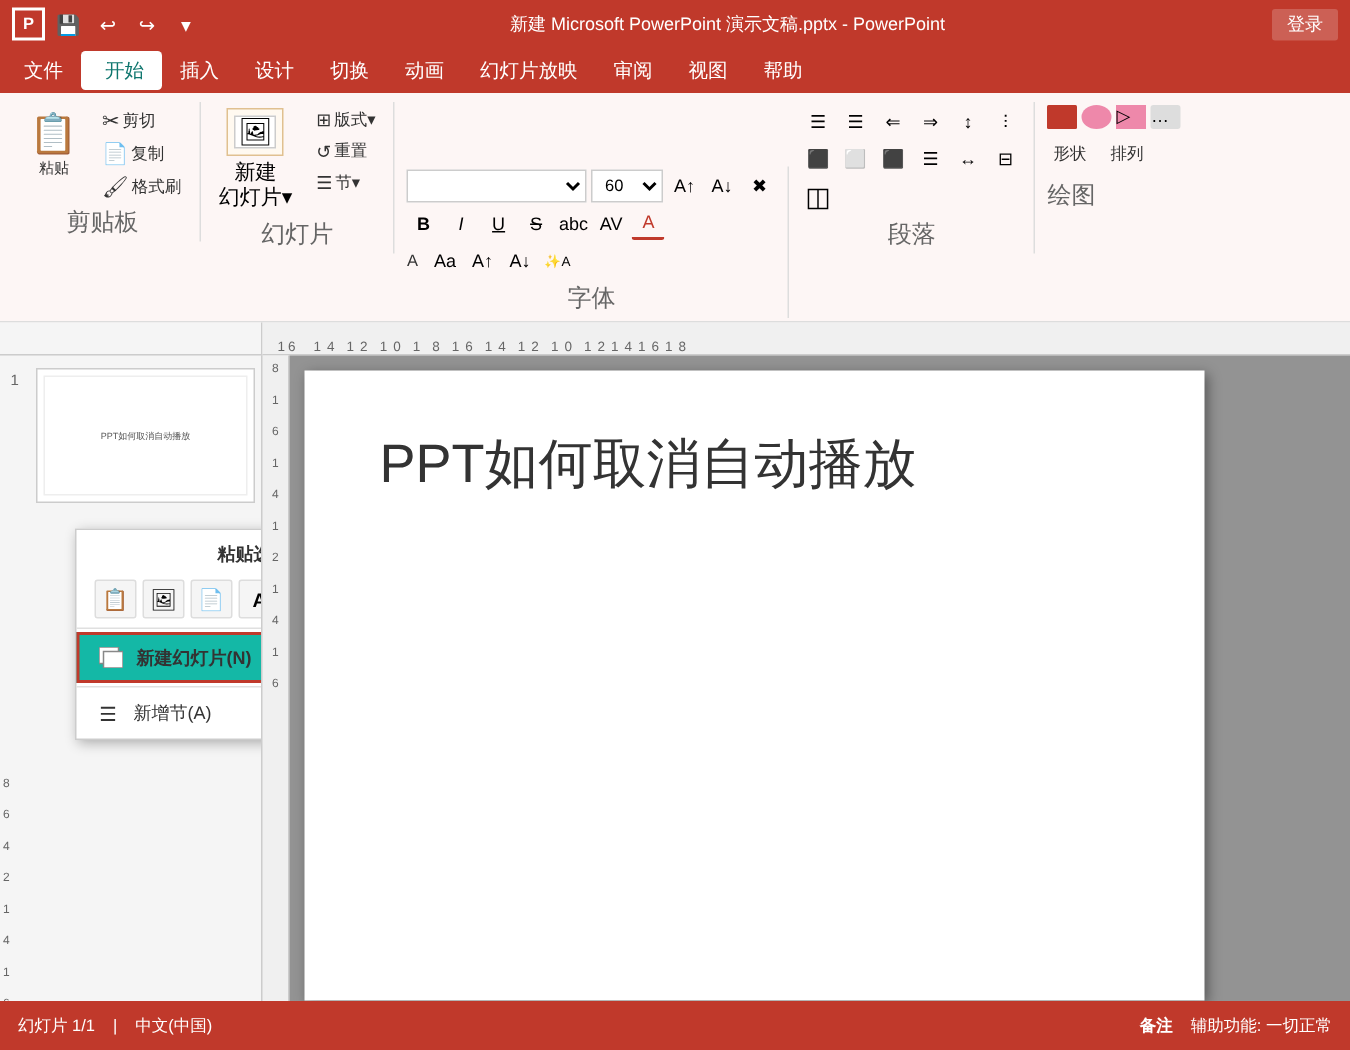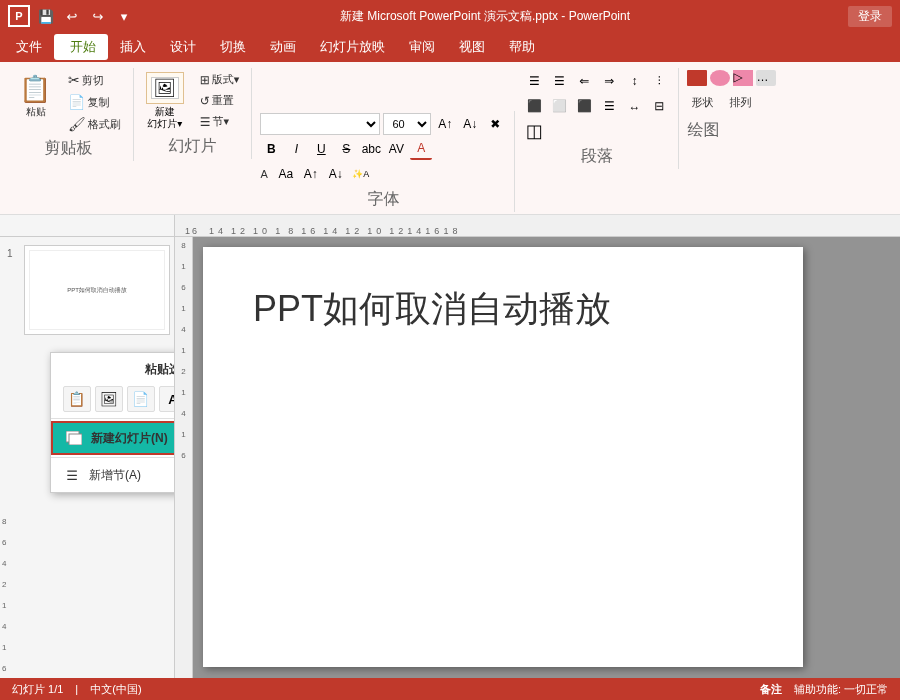--- a/index.html
+++ b/index.html
@@ -70,21 +70,21 @@
       color: white;
       font-size: 13px;
       cursor: pointer;
       border-radius: 3px;
       height: 26px;
       display: flex;
       align-items: center;
     }
     .menu-item.active {
       background: white;
-      color: #4d7c0f;
+      color: #0f766e;
       padding-left: 16px;
     }
 
     
     .ribbon {
       background: #fdf6f5;
       border-bottom: 1px solid #ddd;
       padding: 4px 0 0 0;
       min-height: 95px;
       display: flex;
@@ -346,21 +346,21 @@
       align-items: flex-end;
       height: 100%;
       padding-left: 10px;
       font-size: 9px;
       color: #666;
     }
 
     
     .status-bar {
       background: #c0392b;
-      height: 22px;
+      height: 33px;
       display: flex;
       align-items: center;
       padding: 0 12px;
       color: white;
       font-size: 11px;
       position: absolute;
       bottom: 0;
       left: 0;
       right: 0;
     }
@@ -461,21 +461,21 @@
       </div>
       <div class="ribbon-group-label">剪贴板</div>
     </div>
 
     <div class="ribbon-group">
       <div class="ribbon-group-content">
         <div class="new-slide-btn">
           <div class="new-slide-icon">
             <div style="width:28px; height:22px; background:white; border:1px solid #ccc; display:flex; align-items:center; justify-content:center; font-size:18px;">🖼</div>
           </div>
-          <div style="font-size:10px; text-align:center; line-height:1.2; margin-top:2px;">新建<br>幻灯片▾</div>
+          <div style="font-size:14px; text-align:center; line-height:1.2; margin-top:2px;">新建<br>幻灯片▾</div>
         </div>
         <div class="small-btns-col" style="margin-left:4px;">
           <div class="ribbon-btn-small">
             <span style="font-size:12px;">⊞</span>
               <span>版式▾</span>
           </div>
           <div class="ribbon-btn-small">
             <span style="font-size:12px;">↺</span>
               <span>重置</span>
           </div>

